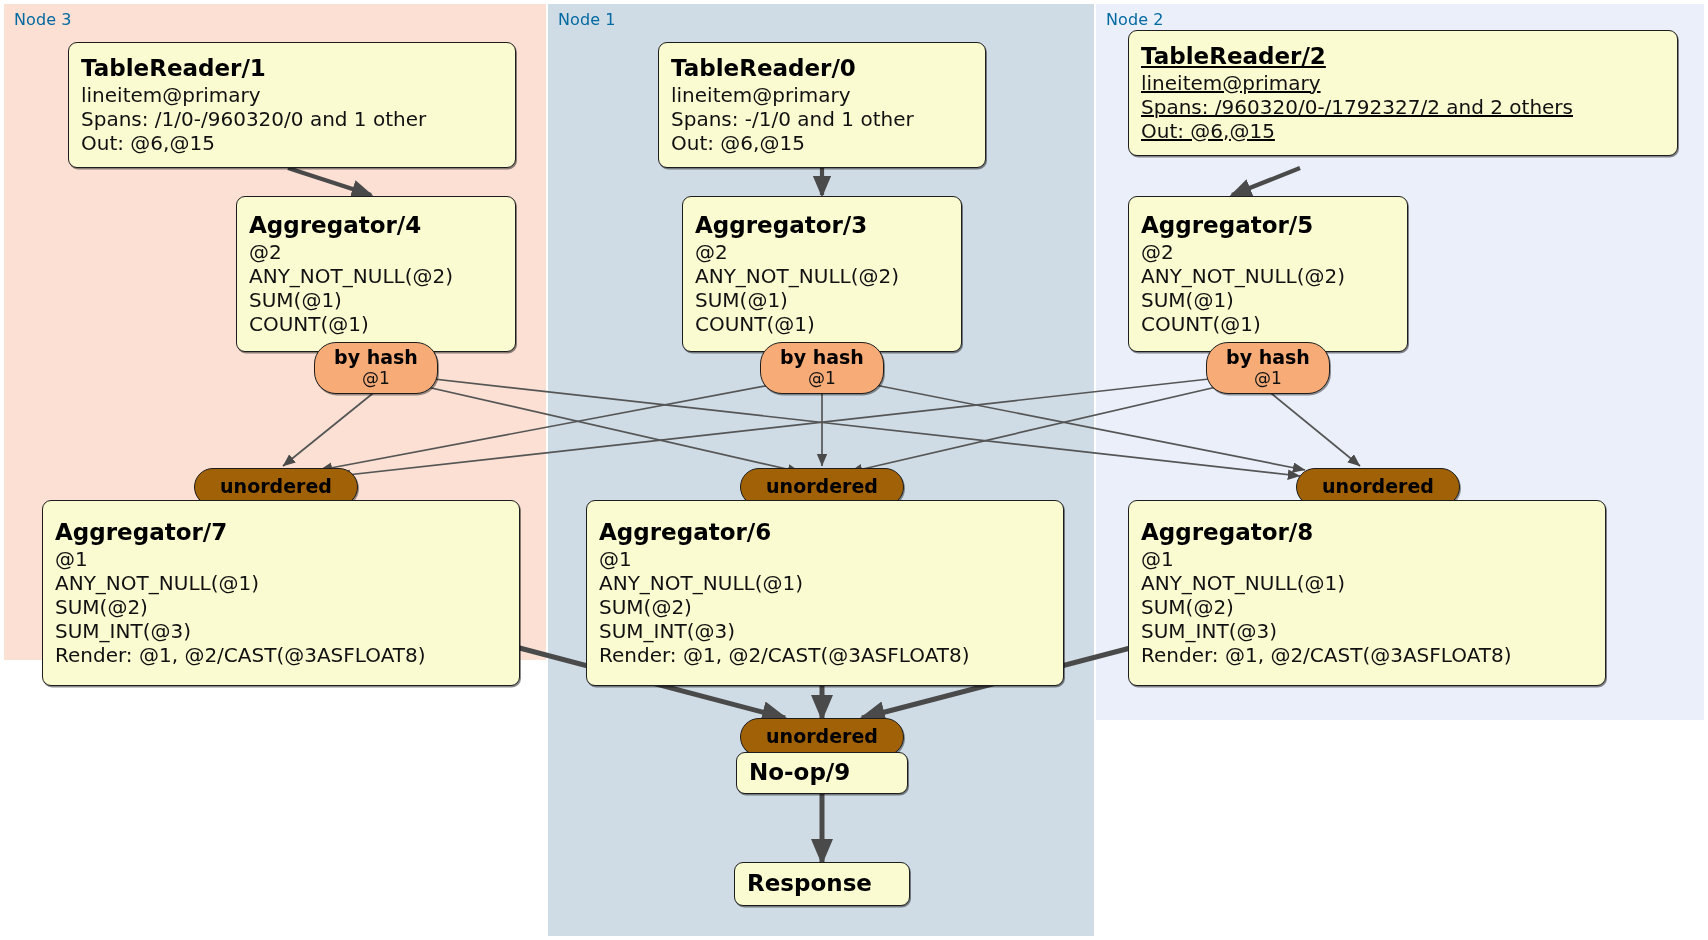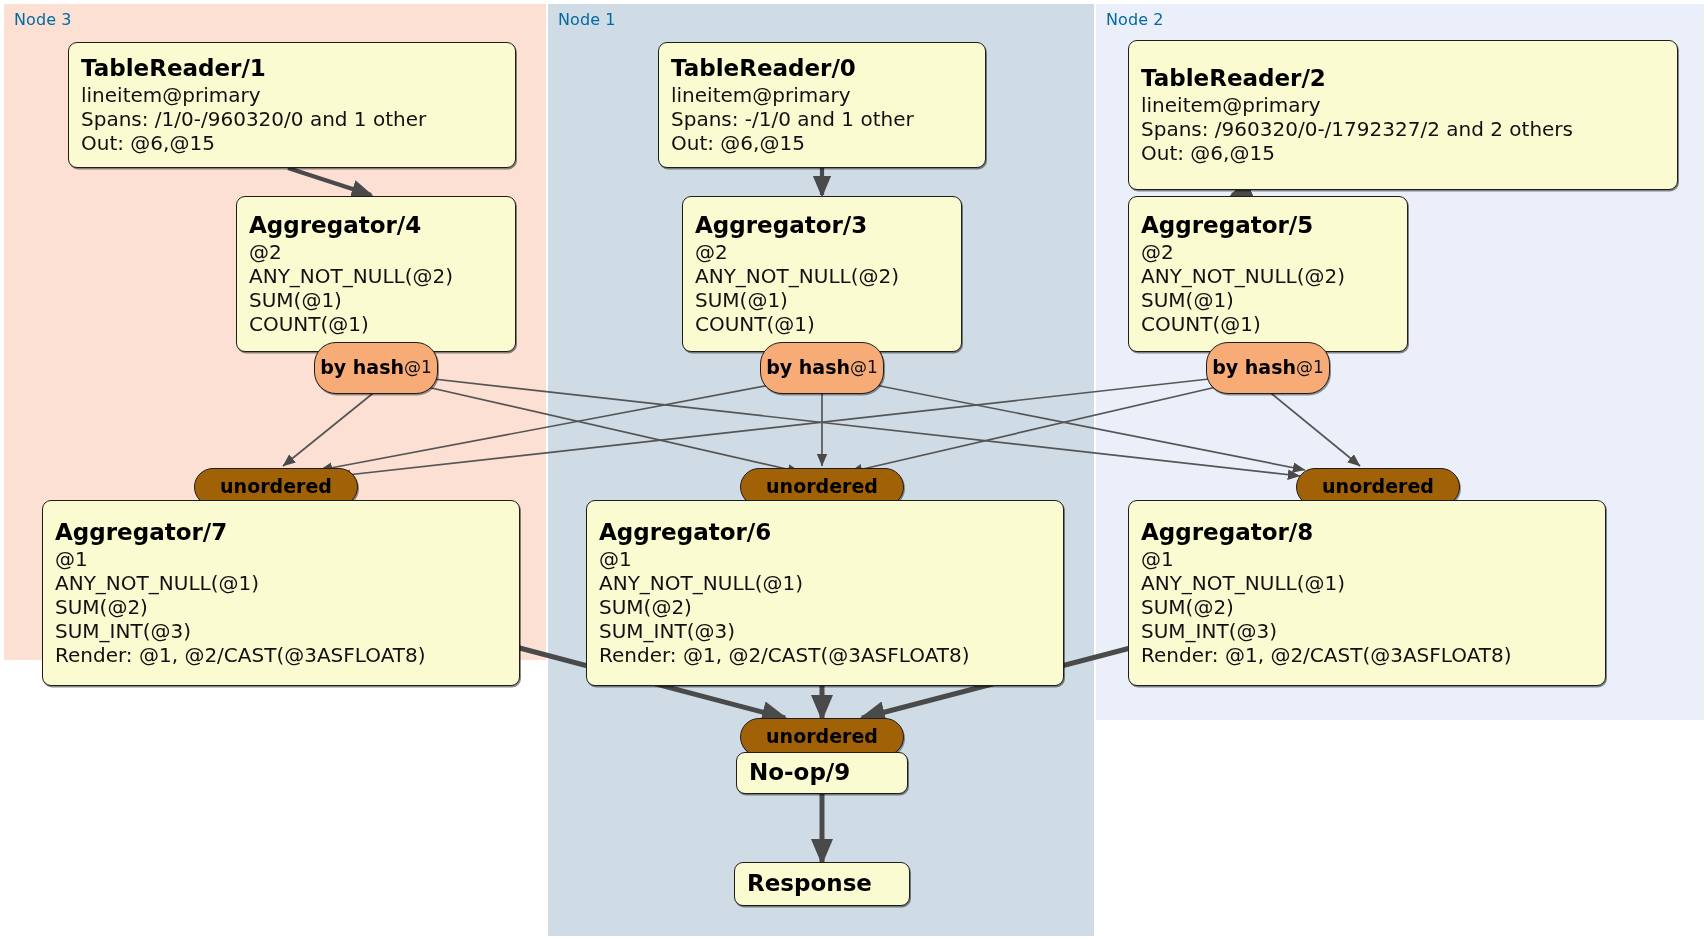--- a/index.html
+++ b/index.html
@@ -16,21 +16,21 @@
 
   .box{position:absolute;box-sizing:border-box;background:#fbfbd2;
        border:1.6px solid #1d1d1d;border-radius:9px;
        box-shadow:1px 1.5px 0 rgba(0,0,0,.45);
        display:flex;flex-direction:column;align-items:flex-start;justify-content:center;
        padding:7px 12px;}
   .box .title{font-weight:bold;font-size:23px;color:#000;line-height:1.18;white-space:nowrap;}
   .box .line{font-size:20px;color:#111;line-height:1.2;white-space:nowrap;}
 
   .pill{position:absolute;box-sizing:border-box;border:1.6px solid #1d1d1d;
-        border-radius:22px;display:flex;flex-direction:row;align-items:center;
+        border-radius:22px;display:flex;flex-direction:column;align-items:center;
         justify-content:center;box-shadow:1px 1.5px 0 rgba(0,0,0,.4);}
   .pill.hash{background:#f7ac78;}
   .pill.unordered{background:#a16207;border-radius:20px;}
   .pill .plabel{font-weight:bold;font-size:19px;color:#000;line-height:1.15;white-space:nowrap;}
   .pill .psub{font-size:17px;color:#111;line-height:1.15;white-space:nowrap;}
 </style>
 </head>
 <body>
 
 <div id="stage">
@@ -93,21 +93,21 @@
     <span class="line">Out: @6,@15</span>
   </div>
 
   <div class="box" style="left:658px;top:42px;width:328px;height:126px;">
     <span class="title">TableReader/0</span>
     <span class="line">lineitem@primary</span>
     <span class="line">Spans: -/1/0 and 1 other</span>
     <span class="line">Out: @6,@15</span>
   </div>
 
-  <div class="box" style="left:1128px;top:40px;width:550px;height:150px;">
+  <div class="box" style="left:1128px;top:30px;width:550px;height:126px;text-decoration:underline;">
     <span class="title">TableReader/2</span>
     <span class="line">lineitem@primary</span>
     <span class="line">Spans: /960320/0-/1792327/2 and 2 others</span>
     <span class="line">Out: @6,@15</span>
   </div>
 
   <div class="box" style="left:236px;top:196px;width:280px;height:156px;">
     <span class="title">Aggregator/4</span>
     <span class="line">@2</span>
     <span class="line">ANY_NOT_NULL(@2)</span>

